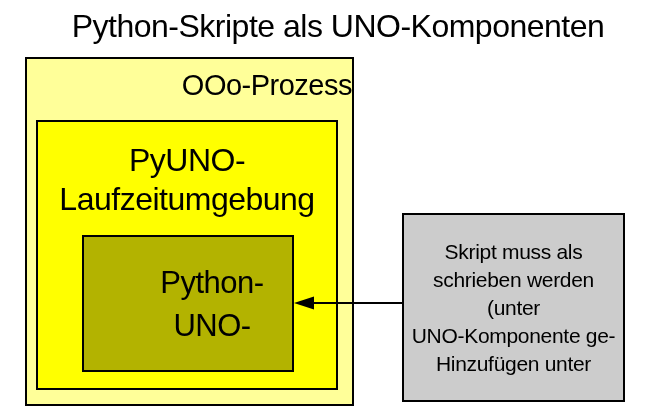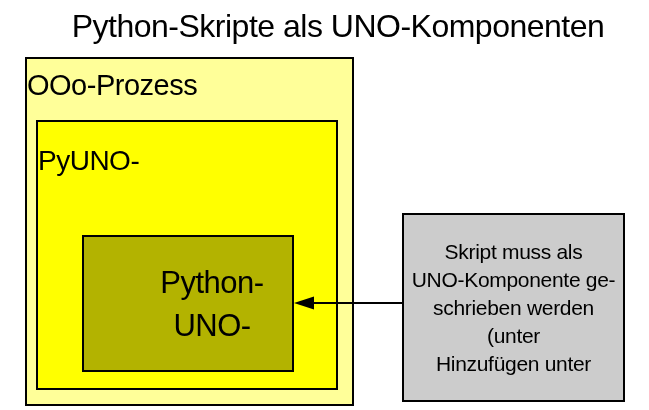--- a/index.html
+++ b/index.html
@@ -36,34 +36,35 @@
   }
   .process-box {
     left: 1px;
     top: 57px;
     width: 329px;
     height: 349px;
     background: #FFFF99;
   }
   .process-label {
     margin-top: 10px;
-    text-align: left;
+    text-align: right;
     font-size: 29px;
     letter-spacing: -0.5px;
   }
   .runtime-box {
     left: 9px;
     top: 61px;
     width: 302px;
     height: 270px;
     background: #FFFF00;
   }
   .runtime-label {
     margin-top: 19px;
-    font-size: 28px;
+    text-align: center;
+    font-size: 32px;
     line-height: 39px;
     letter-spacing: -0.5px;
   }
   .component-box {
     left: 44px;
     top: 113px;
     width: 212px;
     height: 137px;
     background: #B3B300;
     display: flex;
@@ -105,32 +106,33 @@
 <div class="stage">
 
   <h1 class="title">Python-Skripte als UNO-Komponenten</h1>
 
   <div class="box process-box">
     <div class="process-label">OOo-Prozess</div>
 
     <div class="box runtime-box">
       <div class="runtime-label">
         <div>PyUNO-</div>
+        <div>Laufzeitumgebung</div>
       </div>
 
       <div class="box component-box">
         <div>Python-UNO-</div>
       </div>
     </div>
   </div>
 
   <div class="box note-box">
     <div>Skript muss als</div>
+    <div>schrieben werden (unter</div>
     <div>UNO-Komponente ge-</div>
-    <div>schrieben werden (unter</div>
     <div>Hinzufügen unter</div>
   </div>
 
   <svg class="arrow-svg" viewBox="0 0 114 20" xmlns="http://www.w3.org/2000/svg">
     <line x1="22" y1="10" x2="114" y2="10" stroke="#000000" stroke-width="2"></line>
     <polygon points="4,10 24,3.5 24,16.5" fill="#000000"></polygon>
   </svg>
 
 </div>
 

